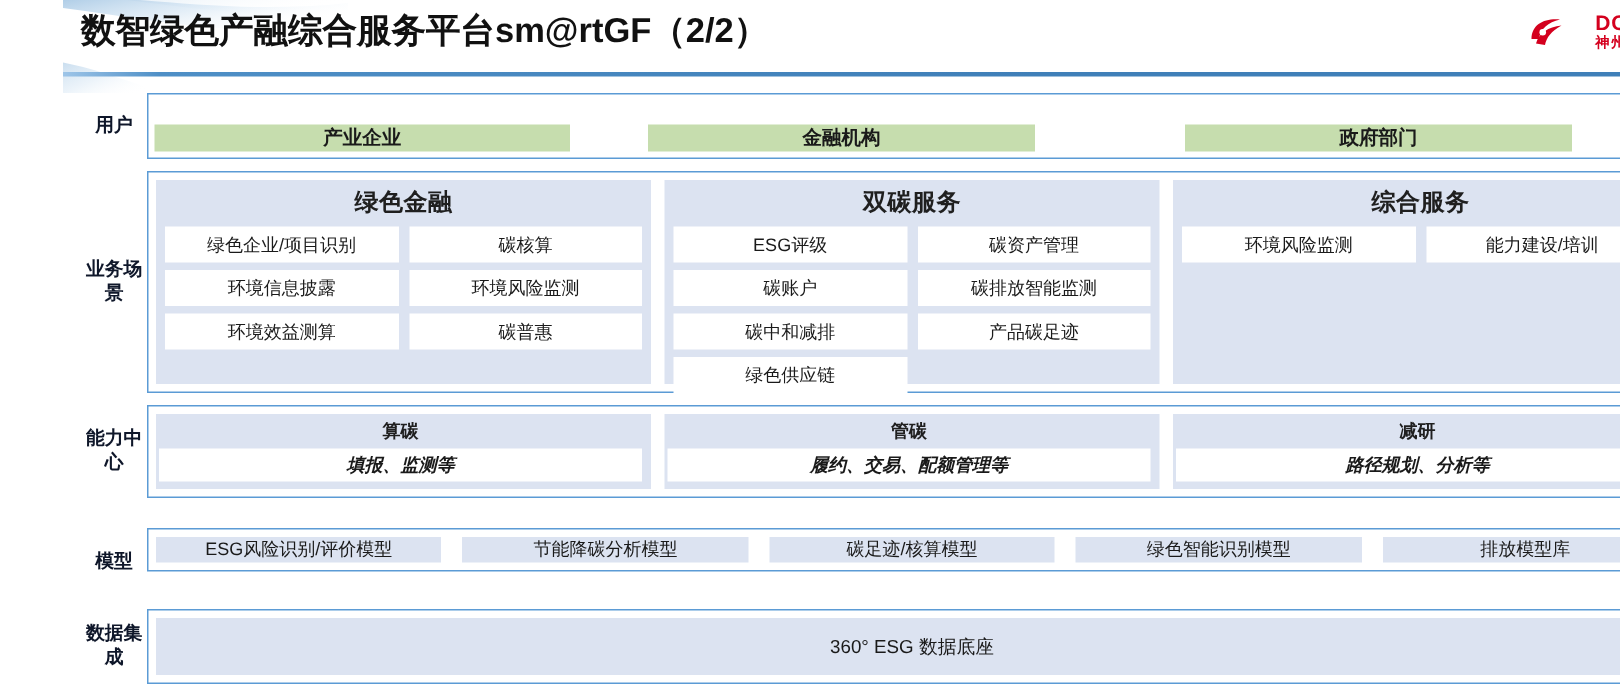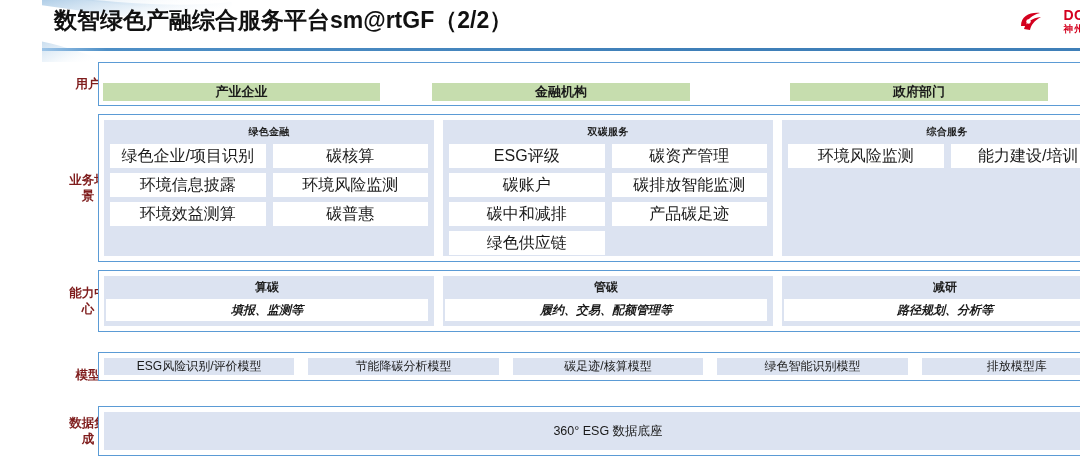--- a/index.html
+++ b/index.html
@@ -63,30 +63,31 @@
   }
 
   .title-rule {
     position: absolute;
     left: 0; top: 48px;
     width: 1080px; height: 3px;
     background: linear-gradient(to right, #9ec5e8 0%, #4e8fc6 6%, #3f7fb8 60%, #3f7fb8 100%);
   }
   .row-label {
     position: absolute;
-    left: 22px;
+    left: 10px;
     width: 48px;
     display: flex;
     align-items: center;
     justify-content: center;
     text-align: center;
     font-size: 12.5px;
     font-weight: bold;
-    color: #7f1d1d;
+    color: #0f172a;
     line-height: 1.3;
+    font-family: Liberation Mono, monospace;
   }
   .row-box {
     position: absolute;
     left: 56px;
     right: 4px;
     border: 1.6px solid #5B9BD5;
     background: #ffffff;
   }
 
   
@@ -116,39 +117,39 @@
   }
   .scene-col {
     flex: 1;
     background: #DCE3F1;
     padding: 5px 6px 7px 6px;
     display: flex;
     flex-direction: column;
   }
   .scene-col-title {
     text-align: center;
-    font-size: 10px;
+    font-size: 16px;
     font-weight: bold;
     color: #1f1f1f;
     margin-bottom: 5px;
     letter-spacing: .3px;
   }
   .scene-grid {
     display: grid;
     grid-template-columns: 1fr 1fr;
     gap: 5px 7px;
     align-content: start;
   }
   .scene-item {
     background: #ffffff;
     height: 24px;
     display: flex;
     align-items: center;
     justify-content: center;
-    font-size: 16px;
+    font-size: 12px;
     color: #1a1a1a;
     white-space: nowrap;
   }
   .scene-item.blank { background: transparent; }
 
   
   .cap-row { top: 270px; height: 62px; }
   .cap-inner {
     position: absolute; inset: 5px;
     display: flex;

